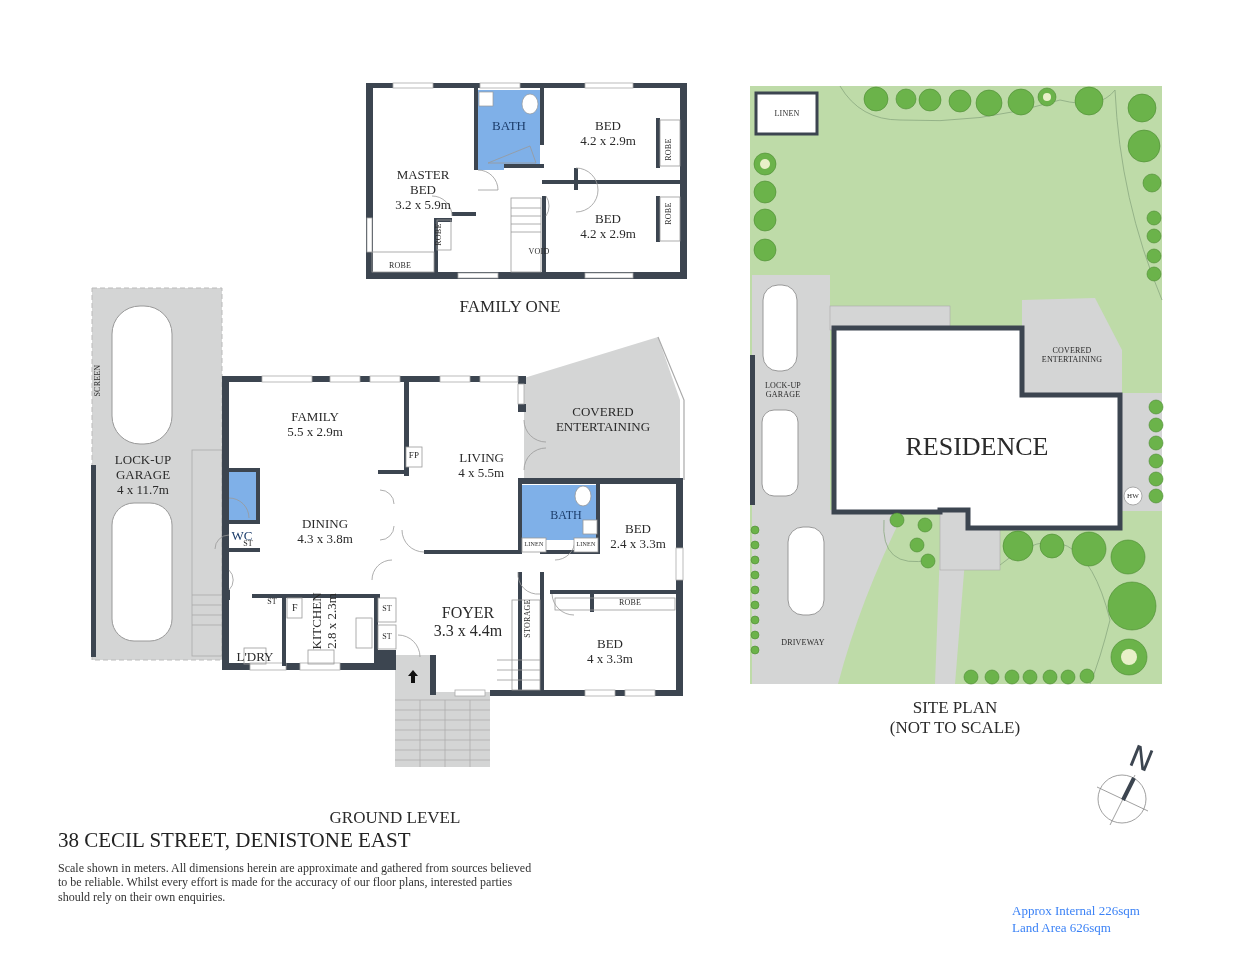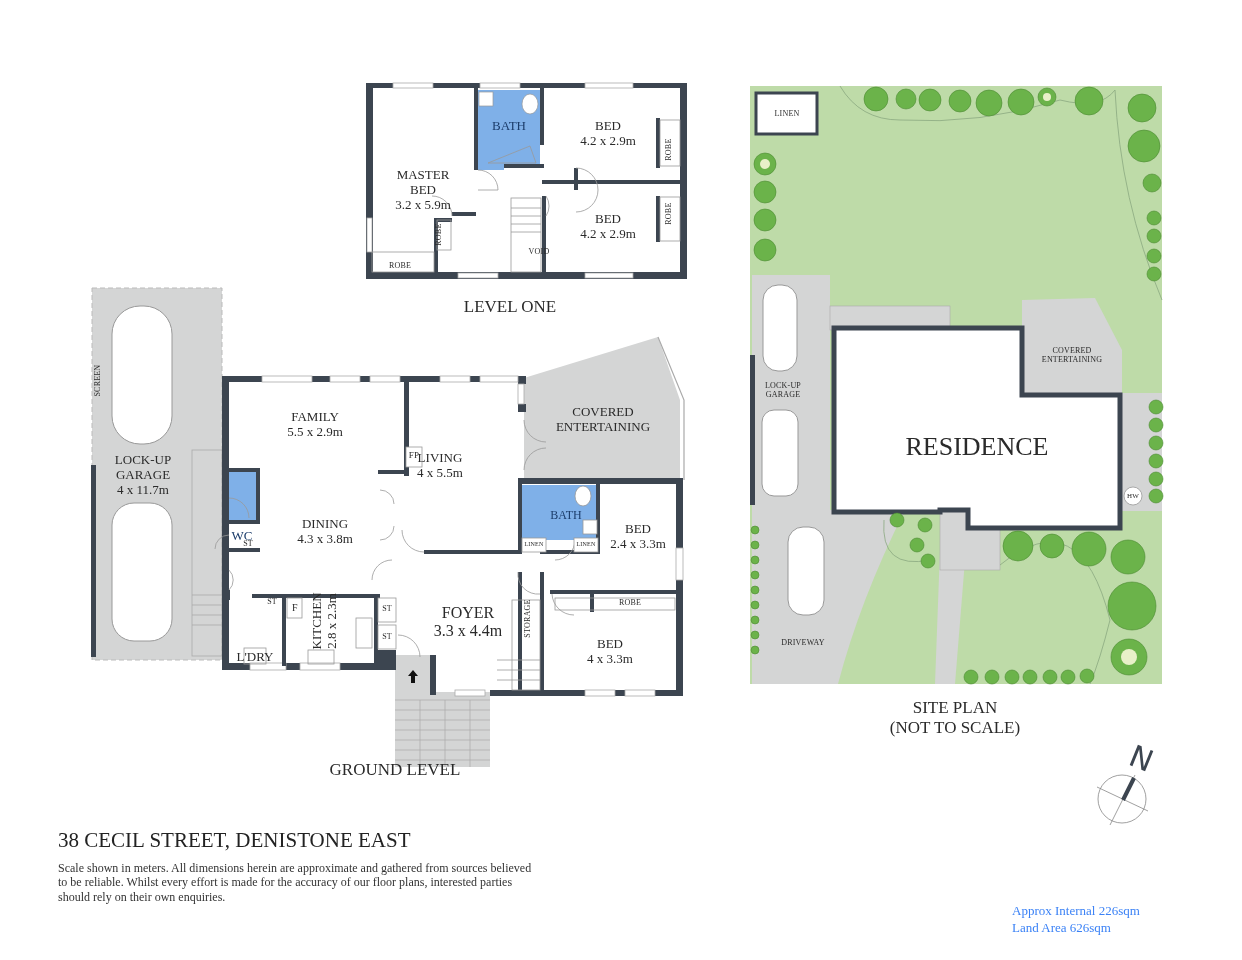--- a/index.html
+++ b/index.html
@@ -271,53 +271,53 @@
   </g>
 
   <g>
     <circle cx="1122" cy="799" r="24" fill="none" stroke="#888" stroke-width="0.8"></circle>
     <line x1="1097" y1="787" x2="1148" y2="811" stroke="#888" stroke-width="0.8"></line>
     <line x1="1135" y1="775" x2="1110" y2="825" stroke="#888" stroke-width="0.8"></line>
     <line x1="1134" y1="778" x2="1123" y2="800" stroke="#3c4550" stroke-width="4"></line>
   </g>
 </svg>
 
-<div class="lbl title" style="left:420px;top:297px;width:180px;">LEVEL ONE</div>
+<div class="lbl title" style="left:420px;top:297px;width:180px;">FAMILY ONE</div>
 <div class="lbl room" style="left:380px;top:128px;width:86px;margin-top:40px;">
   <div>MASTER</div>
   <div>BED</div>
   <div>3.2 x 5.9m</div>
 </div>
 <div class="lbl room bath" style="left:478px;top:119px;width:62px;">BATH</div>
 <div class="lbl room" style="left:560px;top:119px;width:96px;">
   <div>BED</div>
   <div>4.2 x 2.9m</div>
 </div>
 <div class="lbl room" style="left:560px;top:212px;width:96px;">
   <div>BED</div>
   <div>4.2 x 2.9m</div>
 </div>
 <div class="lbl small" style="left:380px;top:261px;width:40px;">ROBE</div>
 <div class="lbl small vert" style="left:424px;top:230px;width:30px;">ROBE</div>
 <div class="lbl small vert" style="left:654px;top:145px;width:30px;">ROBE</div>
 <div class="lbl small vert" style="left:654px;top:209px;width:30px;">ROBE</div>
 <div class="lbl small" style="left:512px;top:247px;width:54px;">VOID</div>
 
-<div class="lbl title" style="left:300px;top:760px;width:190px;font-family:Liberation Serif, serif;">GROUND LEVEL</div>
+<div class="lbl title" style="left:300px;top:808px;width:190px;font-family:Liberation Serif, serif;">GROUND LEVEL</div>
 <div class="lbl small vert" style="left:80px;top:376px;width:36px;">SCREEN</div>
 <div class="lbl room" style="left:100px;top:453px;width:86px;">
   <div>LOCK-UP</div>
   <div>GARAGE</div>
   <div>4 x 11.7m</div>
 </div>
 <div class="lbl room" style="left:265px;top:410px;width:100px;">
   <div>FAMILY</div>
   <div>5.5 x 2.9m</div>
 </div>
-<div class="lbl room" style="left:400px;top:451px;width:80px;">
+<div class="lbl room" style="left:424px;top:451px;width:80px;text-align:right;">
   <div>LIVING</div>
   <div>4 x 5.5m</div>
 </div>
 <div class="lbl small" style="left:406px;top:450px;width:16px;font-size:9px;">FP</div>
 <div class="lbl room" style="left:548px;top:405px;width:110px;">
   <div>COVERED</div>
   <div>ENTERTAINING</div>
 </div>
 <div class="lbl room bath" style="left:228px;top:493px;width:28px;font-size:13px;margin-top:36px;">WC</div>
 <div class="lbl room" style="left:280px;top:517px;width:90px;">

